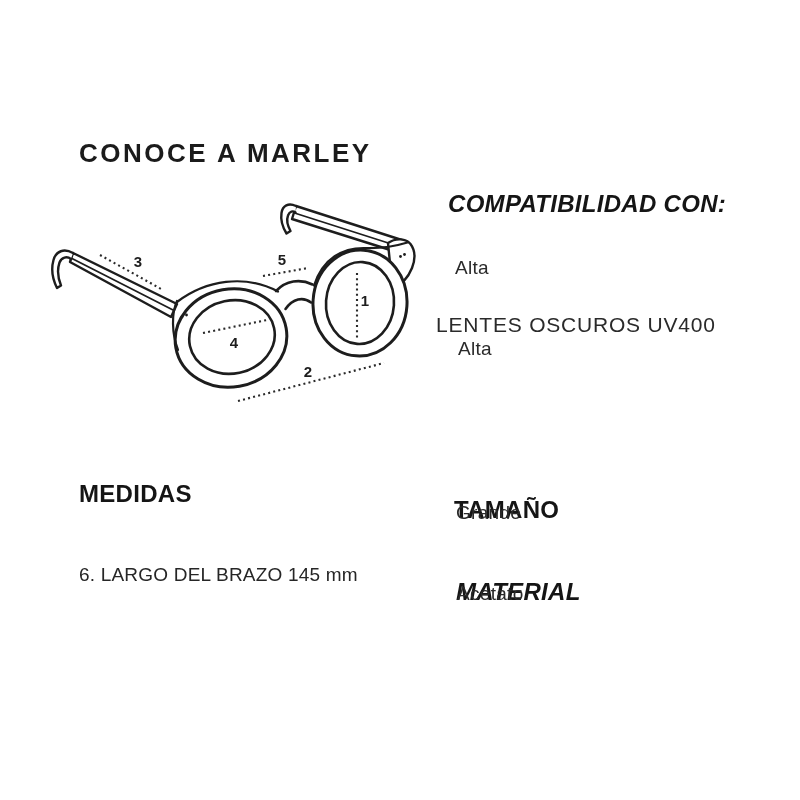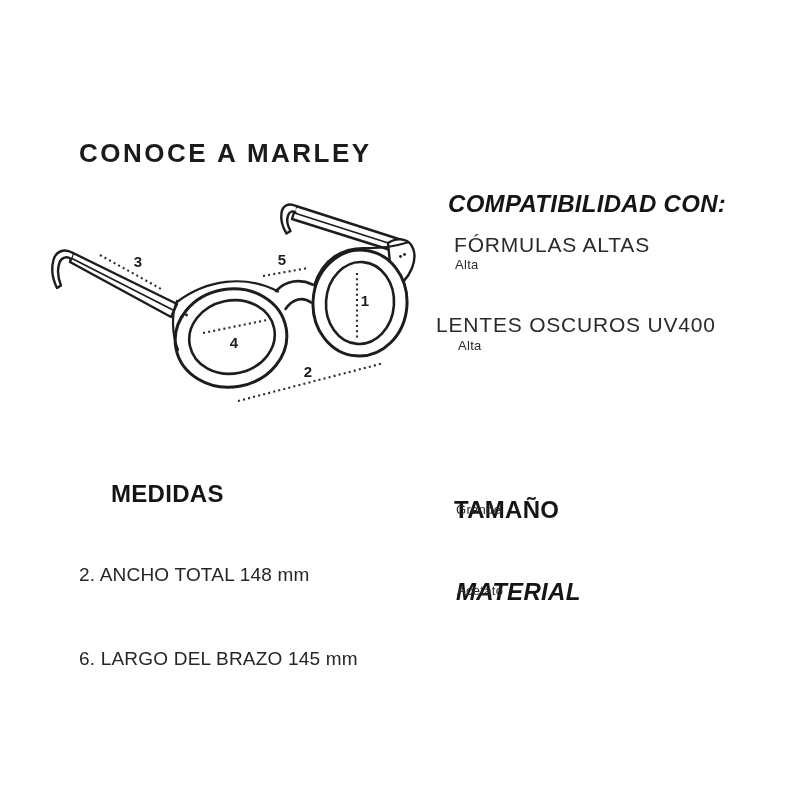--- a/index.html
+++ b/index.html
@@ -19,29 +19,29 @@
   }
   .h-bold{
     font-size:24px;font-weight:700;letter-spacing:0.3px;
     color:#151515;
   }
   .h-light{
     font-size:21px;font-weight:400;letter-spacing:0.8px;
     color:#2a2a2a;
   }
   .value{
-    font-size:13px;font-weight:400;letter-spacing:0.3px;
+    font-size:19px;font-weight:400;letter-spacing:0.3px;
     color:#2a2a2a;
   }
   .compat-heading{left:448px;top:170px;font-style:italic;}
   .compat-0-name{left:454px;top:233px;}
   .compat-0-level{left:455px;top:257px;}
   .compat-1-name{left:436px;top:313px;}
   .compat-1-level{left:458px;top:338px;}
-  .medidas-heading{left:79px;top:460px;margin-left:32px;}
+  .medidas-heading{left:79px;top:460px;}
   .meas-list{
     left:79px;top:506px;
     margin:0;padding:0;list-style:none;
     font-size:19px;line-height:27.7px;letter-spacing:0.2px;
     color:#262626;
   }
   .meas-list li{white-space:pre-wrap;}
   .tamano-heading{left:454px;top:476px;}
   .tamano-value{left:456px;top:502px;}
   .material-heading{left:456px;top:558px;font-style:italic;}
@@ -109,29 +109,27 @@
       <text x="325" y="116">1</text>
       <text x="268" y="187">2</text>
       <text x="98" y="77">3</text>
       <text x="194" y="158">4</text>
       <text x="242" y="75">5</text>
     </g>
   </svg>
 
   <h2 class="abs h-bold compat-heading">COMPATIBILIDAD CON:</h2>
 
-  <div class="abs h-light compat-0-name">FÓRMULAS ALTAS</div>
   <div class="abs value compat-0-level">Alta</div>
 
   <div class="abs h-light compat-1-name">LENTES OSCUROS UV400</div>
   <div class="abs value compat-1-level">Alta</div>
 
   <h2 class="abs h-bold medidas-heading">MEDIDAS</h2>
   <ul class="abs meas-list">
-    <li>2. ANCHO TOTAL 148 mm</li>
     <li>6. LARGO DEL BRAZO 145 mm</li>
     
     
   </ul>
 
   <h2 class="abs h-bold tamano-heading">TAMAÑO</h2>
   <div class="abs value tamano-value">Grande</div>
 
   <h2 class="abs h-bold material-heading">MATERIAL</h2>
   <div class="abs value material-value">Acetato</div>

